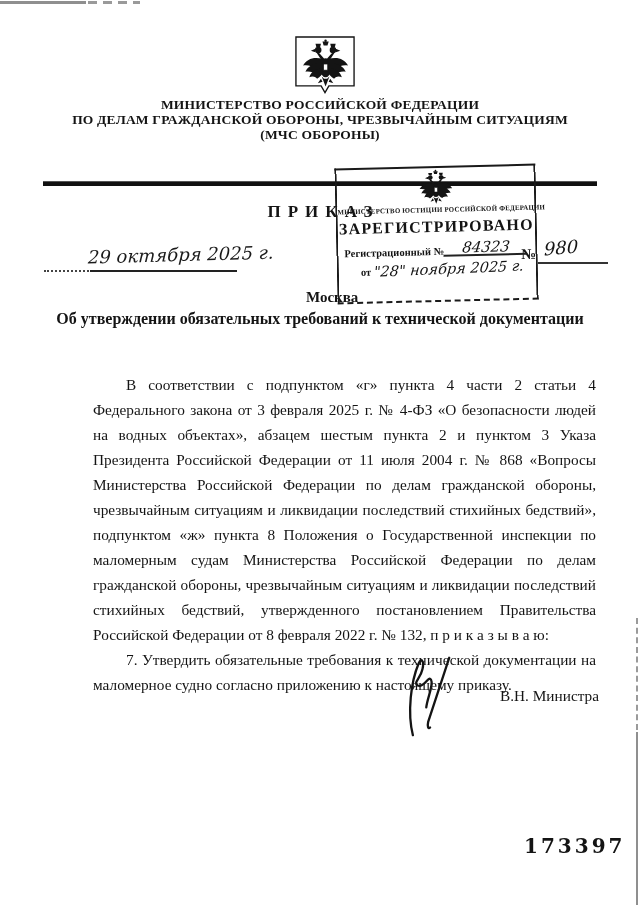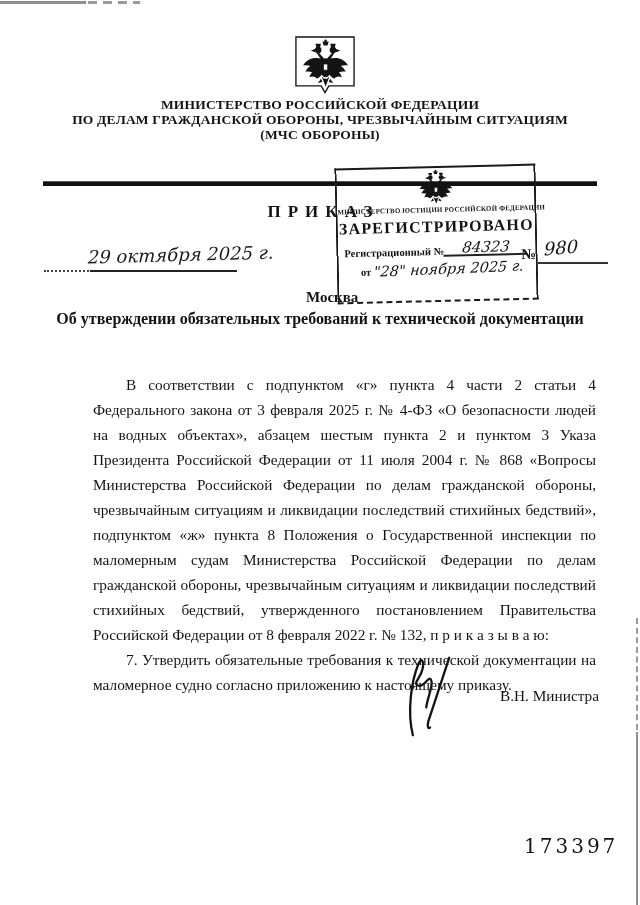--- a/index.html
+++ b/index.html
@@ -80,21 +80,21 @@
     font-size:15.3px;line-height:25px;text-align:justify;
   }
   .body-text p{margin:0;text-indent:33px;}
   
   .sig-position{position:absolute;left:93px;top:687px;font-size:15.3px;}
   .sig-mark{position:absolute;left:398px;top:653px;width:68px;height:86px;}
   .sig-name{position:absolute;left:500px;top:687px;font-size:15.3px;white-space:nowrap;}
   
   .page-code{
     position:absolute;left:524px;top:834px;font-family:"DejaVu Serif",serif;
-    font-weight:400;font-size:20px;letter-spacing:3px;
+    font-weight:700;font-size:20px;letter-spacing:3px;
   }
   .hidden-defs{position:absolute;width:0;height:0;overflow:hidden;}
 </style>
 </head>
 <body>
 
 <svg class="hidden-defs" aria-hidden="true">
   <symbol id="sym-eagle" viewBox="0 0 64 64">
     <g fill="#141414">
       <circle cx="32" cy="3" r="1.6"></circle>

